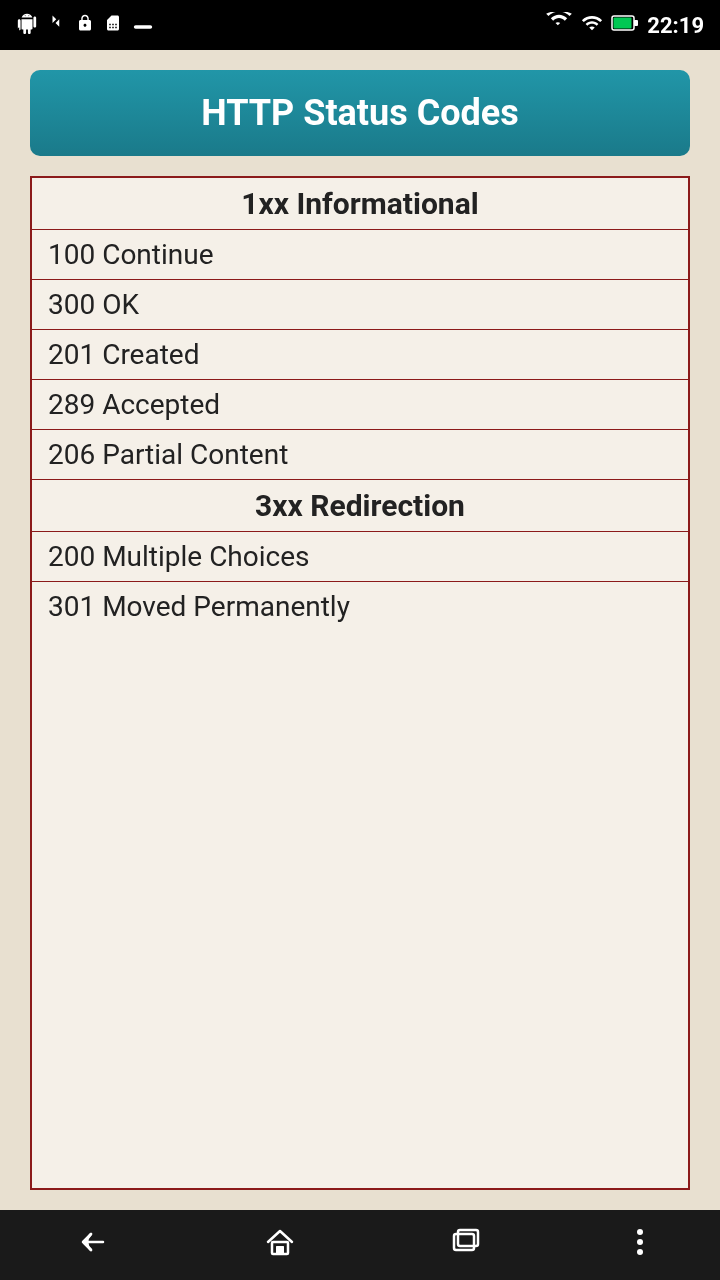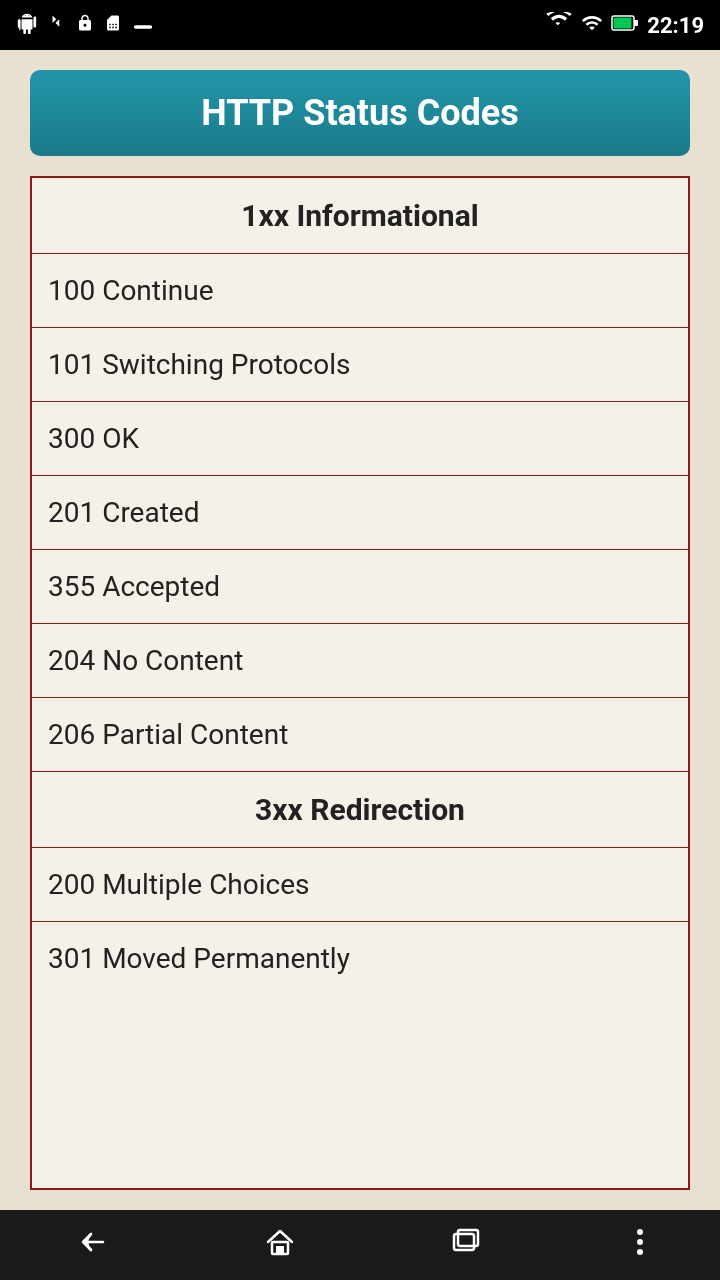--- a/index.html
+++ b/index.html
@@ -82,21 +82,21 @@
     .table-container {
       width: 100%;
       border: 2px solid #8b1a1a;
       background: #f5f0e8;
       overflow-y: auto;
       flex: 1;
     }
 
     .table-row {
       border-bottom: 1px solid #8b1a1a;
-      padding: 20px 16px;
+      padding: 8px 16px;
       font-size: 28px;
       color: #222;
       cursor: pointer;
     }
 
     .table-row:last-child {
       border-bottom: none;
     }
 
     .table-row.header {
@@ -195,25 +195,23 @@
 <div class="app-container">
 
   <div class="title-bar">
     <div class="title-text">HTTP Status Codes</div>
   </div>
 
   <div class="table-container" id="table-container">
 
   <div class="table-row header">1xx Informational</div>
       <div class="table-row">100 Continue</div>
-      <div class="table-row">101 Switching Protocols</div>
       <div class="table-row">300 OK</div>
       <div class="table-row">201 Created</div>
-      <div class="table-row">355 Accepted</div>
-      <div class="table-row">204 No Content</div>
+      <div class="table-row">289 Accepted</div>
       <div class="table-row">206 Partial Content</div>
       <div class="table-row header">3xx Redirection</div>
       <div class="table-row">200 Multiple Choices</div>
       <div class="table-row">301 Moved Permanently</div>
     </div>
 </div>
 
 <div class="bottom-nav">
   <div class="nav-btn">
     <svg width="36" height="36" viewBox="0 0 36 36" fill="none">

